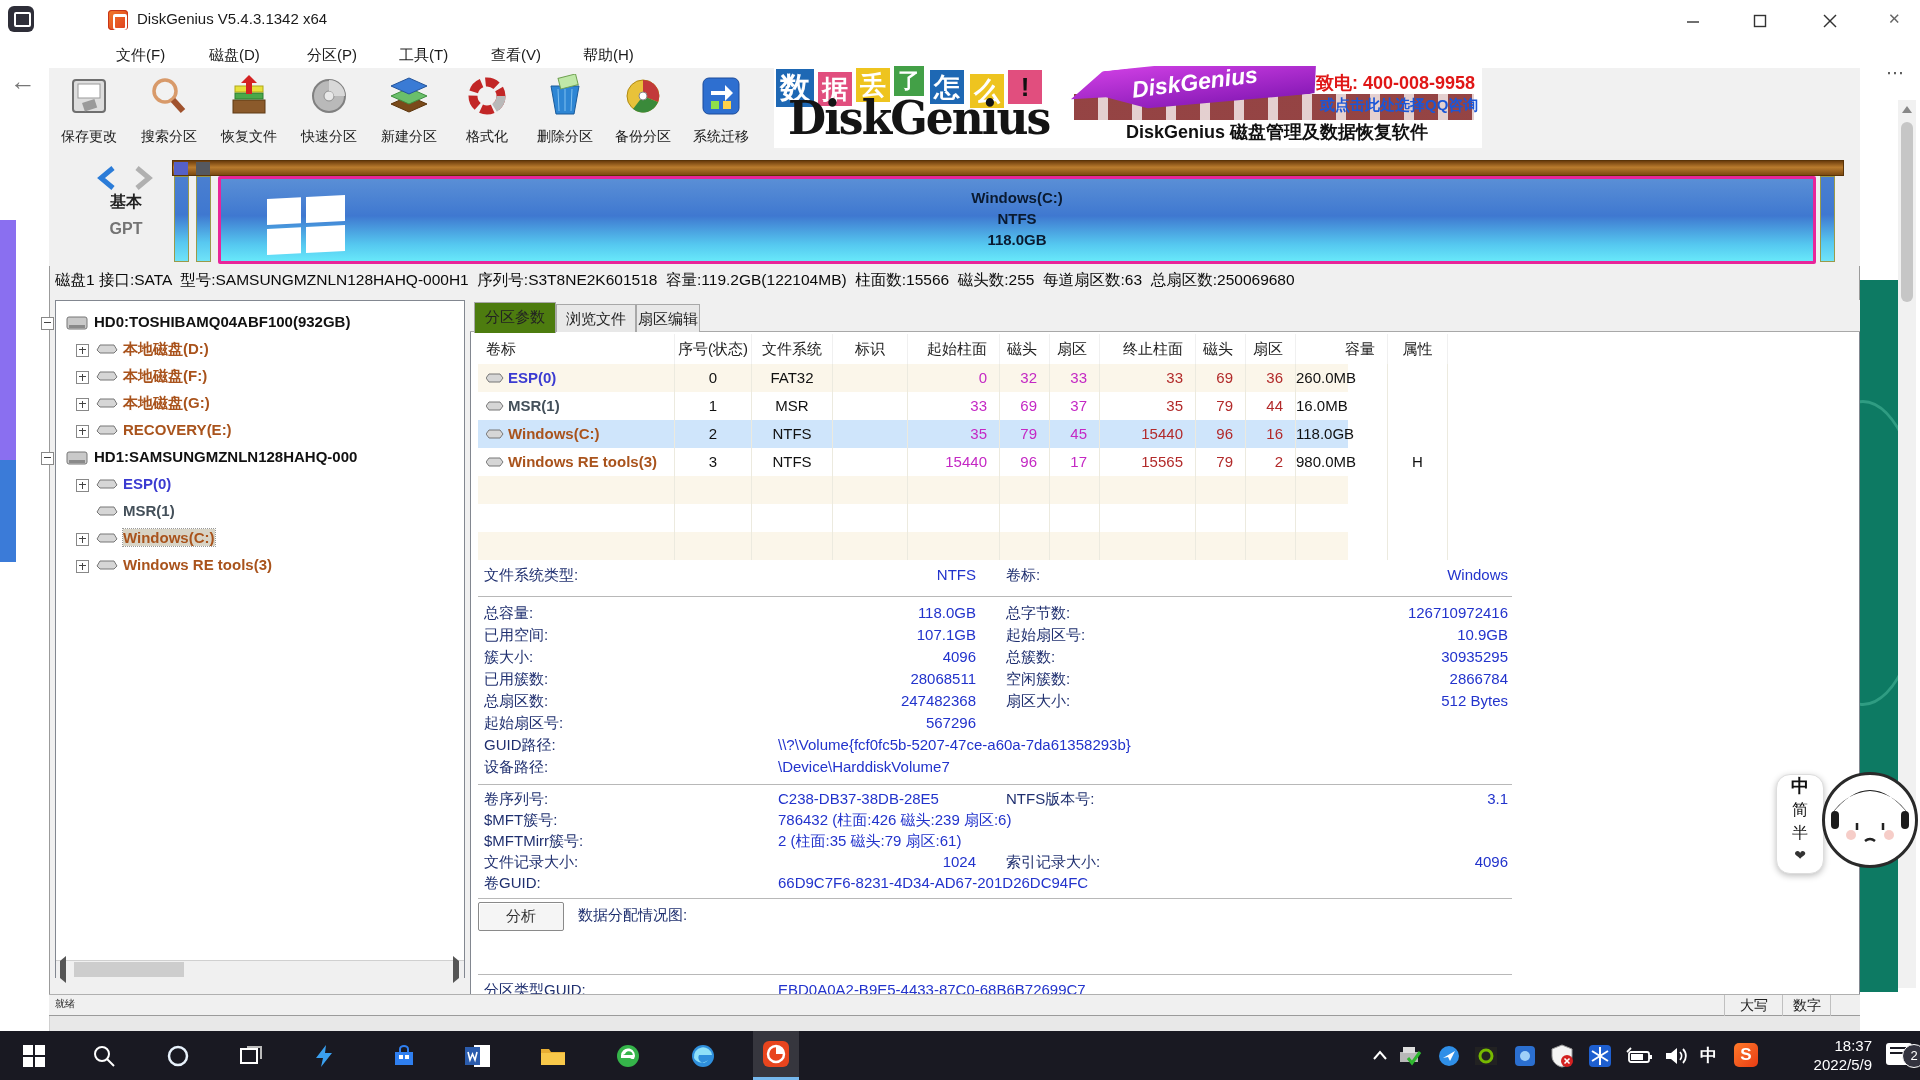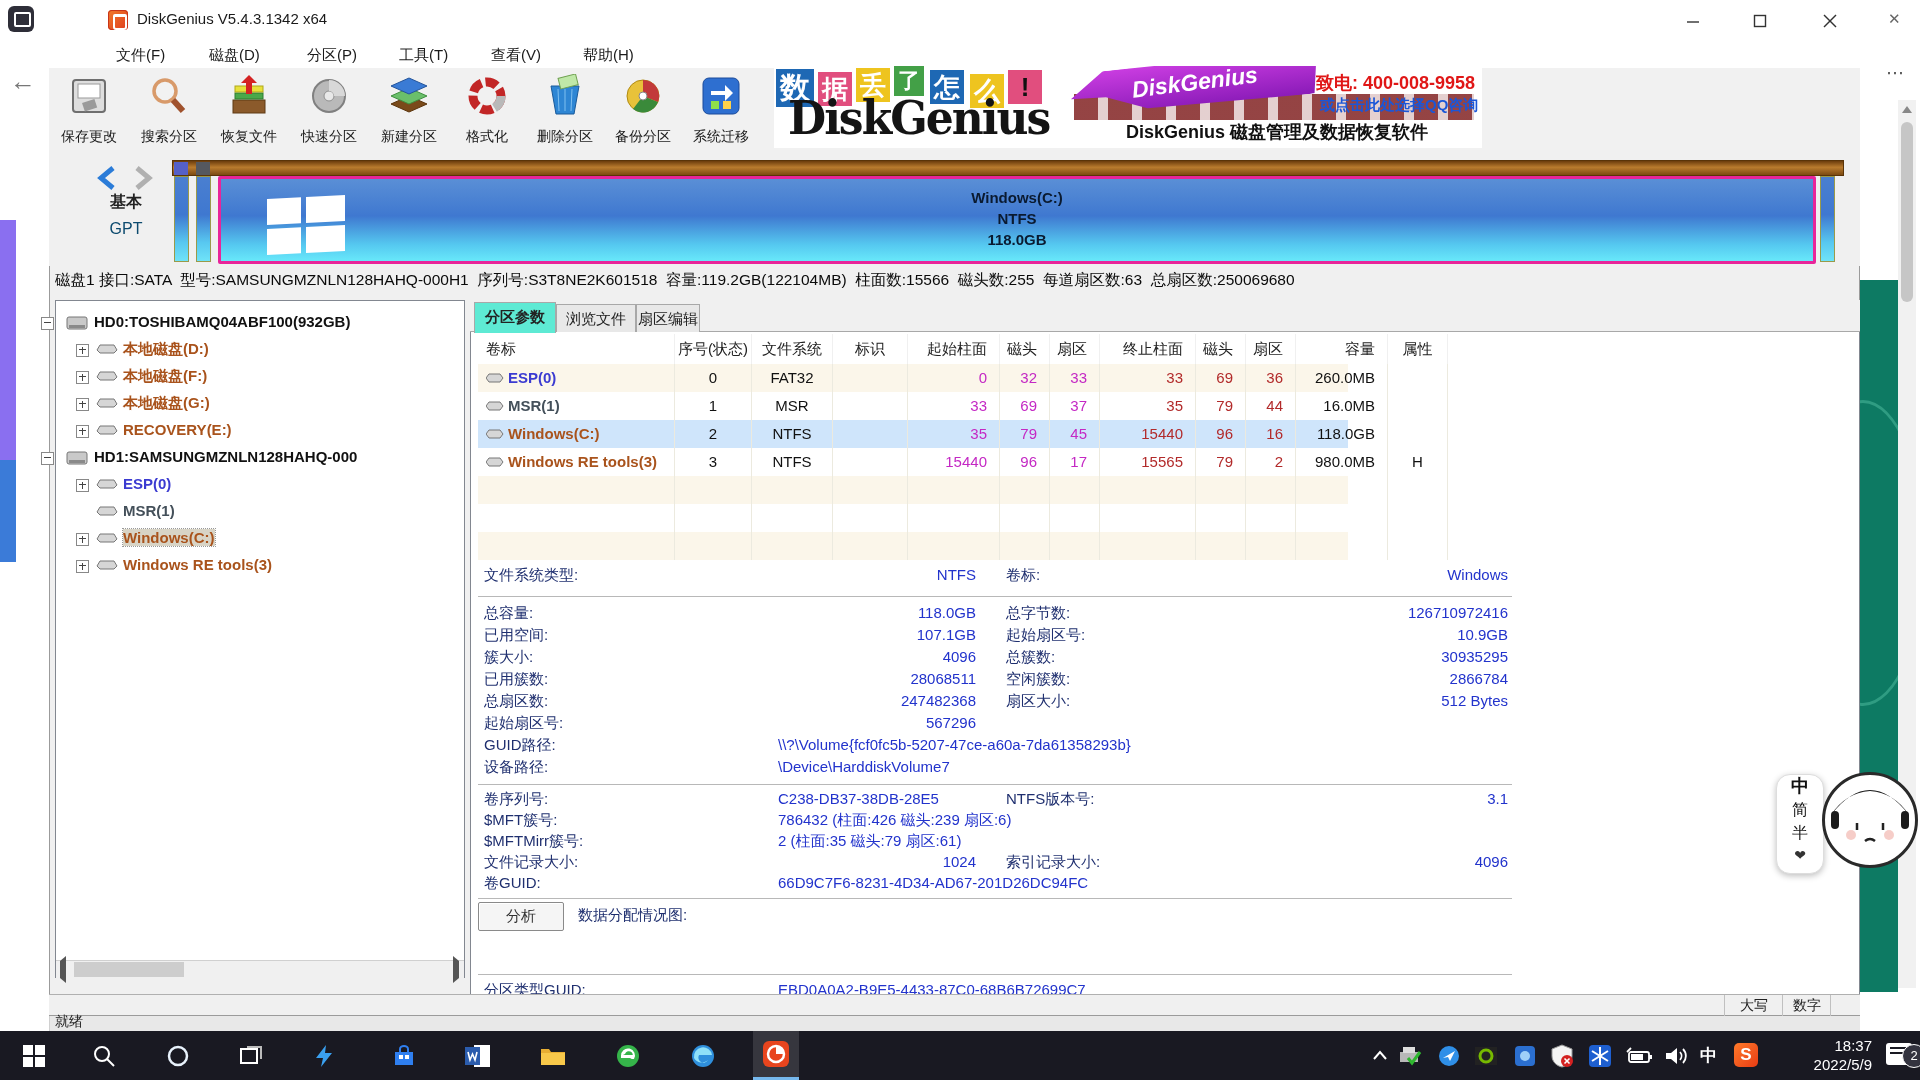--- a/index.html
+++ b/index.html
@@ -40,21 +40,21 @@
 .brand{position:absolute;left:14px;top:26px;font-size:44px;font-weight:800;color:#141414;font-family:"DejaVu Serif","Liberation Serif",serif;letter-spacing:-2px;transform:scaleY(1.05)}
 .occl{position:absolute;left:300px;top:28px;width:400px;height:26px;background:repeating-linear-gradient(90deg,#7a1515 0 24px,rgba(122,21,21,.25) 24px 34px);opacity:.8}
 .ribbon{position:absolute;left:296px;top:-6px;width:250px;height:48px;background:linear-gradient(180deg,#c93ce0,#8a1bb8);clip-path:polygon(14% 0,100% 10%,97% 100%,30% 88%,14% 55%,0 50%);transform:rotate(-7deg);color:#fff;font-weight:bold;font-style:italic;font-size:23px;line-height:44px;text-align:center}
 .phone{position:absolute;left:542px;top:5px;font-size:18px;font-weight:bold;color:#e01616;white-space:nowrap}
 .qq{position:absolute;left:546px;top:30px;font-size:15px;font-weight:bold;color:#1a56d8;white-space:nowrap}
 .caption{position:absolute;left:352px;top:54px;font-size:18px;font-weight:bold;color:#111;white-space:nowrap}
 
 .diskarea{position:absolute;left:49px;top:150px;width:1811px;height:116px;background:#f0f0f0}
 .nav-chevrons{position:absolute;left:95px;top:166px;width:64px;height:24px}
 .mode1{position:absolute;left:88px;top:192px;width:76px;text-align:center;font-size:16px;font-weight:600;color:#222}
-.mode2{position:absolute;left:88px;top:220px;width:76px;text-align:center;font-size:16px;font-weight:400;color:#0c4a6e}
+.mode2{position:absolute;left:88px;top:220px;width:76px;text-align:center;font-size:16px;font-weight:700;color:#737373}
 .diskband{position:absolute;left:172px;top:160px;width:1672px;height:16px;background:linear-gradient(180deg,#6b3c0c,#b97b2e 45%,#7c4a12);border:1px solid #5a3408;box-sizing:border-box}
 .cap{position:absolute;top:162px;width:14px;height:13px}
 .pstrip{position:absolute;top:176px;width:15px;height:86px;background:linear-gradient(180deg,#4a7fd0,#3f78d0 45%,#58c8f0 78%,#6fe3f8);border:1px solid #9a9a4a;box-sizing:border-box}
 .pmain{position:absolute;left:218px;top:176px;width:1598px;height:88px;background:linear-gradient(180deg,#5a8fd6,#3f78d0 45%,#55c8f0 80%,#68e8fa);border:3px solid #e8259a;box-sizing:border-box;border-radius:2px}
 .pmain .pl{position:absolute;left:0;width:100%;text-align:center;font-size:15px;font-weight:bold;color:#0a1a30}
 .winlogo{position:absolute;left:46px;top:12px}
 
 .diskinfo{position:absolute;left:55px;top:270px;font-size:15.5px;color:#0a0a0a;white-space:pre}
 
 .treepanel{position:absolute;left:55px;top:300px;width:410px;height:678px;background:#fff;border:1px solid #828790;box-sizing:border-box;overflow:hidden}
@@ -63,52 +63,52 @@
 .exp::before{content:"";position:absolute;left:2px;right:2px;top:4px;height:1px;background:#444}
 .exp.plus::after{content:"";position:absolute;top:2px;bottom:2px;left:5px;width:1px;background:#444}
 .ticon{position:absolute;top:5px;width:22px;height:16px}
 .tlabel{position:absolute;top:3px;font-size:15px;font-weight:bold;white-space:nowrap}
 .t-black{color:#111}.t-brown{color:#a9531c}.t-blue{color:#3b3bd1}.t-dark{color:#44505a}
 .tlabel.sel{background:#d8d4c6;outline:1px dotted #999}
 
 .rpanel{position:absolute;left:470px;top:300px;width:1390px;height:696px;background:#fff;border:1px solid #828790;box-sizing:border-box;overflow:hidden}
 .tabstrip{position:absolute;left:470px;top:300px;width:1390px;height:32px;background:#f0f0f0;border-bottom:1px solid #a8a8a8;box-sizing:border-box}
 .tab{position:absolute;top:4px;height:28px;line-height:28px;font-size:15px;color:#222;text-align:center;border:1px solid #a8a8a8;border-bottom:none;background:#e8e8e8;box-sizing:border-box}
-.tab.active{background:#5eead4;top:2px;height:31px;font-weight:bold}
+.tab.active{background:#4d7c0f;top:2px;height:31px;font-weight:normal}
 .trow{position:absolute;left:478px;display:grid;grid-template-columns:197px 77px 81px 75px 92px 50px 50px 96px 50px 50px 92px 60px;height:28px;width:870px}
 .trow>span{line-height:28px;font-size:15px;border-right:1px solid #eceadf;box-sizing:border-box;overflow:hidden;white-space:nowrap}
 .thead{height:30px}
 .thead>span{line-height:30px;color:#222;border-right:1px solid #f0f0f0}
 .hl{text-align:left;padding-left:8px}.hc{text-align:center}.hr{text-align:right;padding-right:12px}
 .namecell{position:relative;padding-left:30px;font-weight:bold}
 .namecell svg{position:absolute;left:8px;top:8px}
 .ca{text-align:center;color:#111}
 .cs{text-align:right;padding-right:12px;color:#c428c4}
 .ce{text-align:right;padding-right:12px;color:#b22a2a}
-.cc{text-align:right;padding-right:12px;color:#111}
+.cc{text-align:left;padding-right:12px;color:#111}
 .cp{text-align:center;color:#111}
 .zebra-a{background:#fbf6ea}.zebra-b{background:#fff}.rowsel{background:#cfe5fb}
 
 .drow{position:absolute;height:22px;font-size:15px;white-space:nowrap}
 .dl1{position:absolute;left:484px;color:#1f2f6f}
 .dv1{position:absolute;left:640px;width:336px;text-align:right;color:#2233cc}
 .dl2{position:absolute;left:1006px;color:#1f2f6f}
 .dv2{position:absolute;left:1160px;width:348px;text-align:right;color:#2233cc}
 .dvw{position:absolute;left:778px;color:#2233cc}
 .dsep{position:absolute;left:478px;width:1034px;height:1px;background:#b8b8b8}
 .analyze{position:absolute;left:478px;top:902px;width:84px;height:27px;background:#f5f5f5;border:1px solid #8a8a8a;border-radius:2px;box-shadow:inset 1px 1px 0 #fff;font-size:15px;color:#333;text-align:center;line-height:26px}
 .alloc{position:absolute;left:578px;top:906px;font-size:15px;color:#1f2f6f}
 
 .hscroll{position:absolute;left:56px;top:960px;width:408px;height:17px;background:#f0f0f0;border-top:1px solid #d0d0d0}
 .hs-btn{position:absolute;top:0;width:17px;height:17px;background:#f0f0f0}
 .hs-thumb{position:absolute;left:18px;top:1px;width:110px;height:15px;background:#cdcdcd}
 .tri-l{width:0;height:0;border-top:5px solid transparent;border-bottom:5px solid transparent;border-right:6px solid #555;margin:4px 0 0 4px}
 .tri-r{width:0;height:0;border-top:5px solid transparent;border-bottom:5px solid transparent;border-left:6px solid #555;margin:4px 0 0 6px}
 .statusbar{position:absolute;left:49px;top:994px;width:1811px;height:21px;background:#f0f0f0;border-top:1px solid #b0b0b0;box-sizing:border-box}
-.status-ready{position:absolute;left:6px;top:18px;font-size:14px;color:#222}
+.status-ready{position:absolute;left:6px;top:2px;font-size:10px;color:#222}
 .scell{position:absolute;top:0;height:21px;border-left:1px solid #c0c0c0;font-size:14px;color:#222;text-align:center;line-height:20px}
 
 .taskbar{position:absolute;left:0;top:1031px;width:1920px;height:49px;background:#191922}
 .tb-btn{position:absolute;top:0;width:46px;height:49px}
 .tb-btn svg{position:absolute;left:50%;top:50%;transform:translate(-50%,-50%)}
 .tb-active{background:rgba(255,255,255,.13);border-bottom:3px solid #76b8ed;box-sizing:border-box}
 .tray-ico{position:absolute;top:13px;width:24px;height:24px}
 .ime{position:absolute;top:13px;font-size:17px;color:#fff;font-weight:bold}
 .sogou{position:absolute;top:12px;width:24px;height:24px;background:linear-gradient(135deg,#ff7a2a,#e83c14);border-radius:5px;color:#fff;font-weight:800;font-size:17px;text-align:center;line-height:24px}
 .clock{position:absolute;left:1768px;top:5px;width:104px;text-align:right;color:#fff;font-size:15px;line-height:19px}

